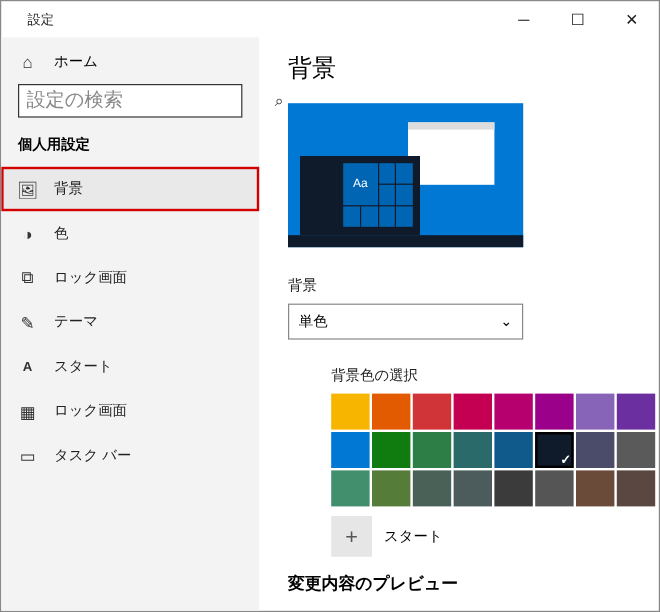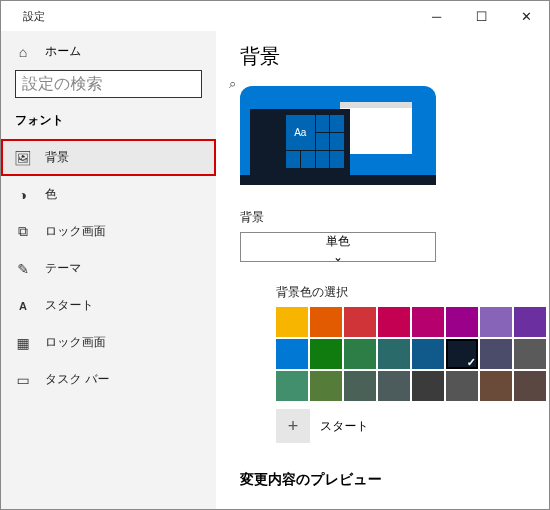--- a/index.html
+++ b/index.html
@@ -15,37 +15,37 @@
 .search-box { margin: 0 14px 14px 14px; height: 28px; border: 1px solid #333; background: #fff; display: flex; align-items: center; padding: 0 6px; }
 .search-box input { flex: 1; border: none; outline: none; font-size: 16px; color: #666; background: transparent; }
 .search-box input::placeholder { color: #888; }
 .search-icon { font-size: 13px; color: #444; }
 .section-label { font-weight: 600; font-size: 12px; padding: 0 14px 10px 14px; }
 .nav-item { display: flex; align-items: center; gap: 14px; padding: 10px 14px; font-size: 12px; color: #222; }
 .nav-item.highlight { outline: 2px solid #d40000; outline-offset: -2px; background: #e9e9e9; }
 .nav-icon { width: 16px; height: 16px; display: inline-flex; align-items: center; justify-content: center; font-size: 14px; color: #333; }
 .main { flex: 1; padding: 12px 24px 0 24px; overflow: hidden; }
 .main h1 { font-size: 20px; font-weight: 400; margin-bottom: 16px; }
-.preview-box { width: 196px; height: 99px; background: #0078d4; position: relative; margin-bottom: 24px; border-radius: 12px; }
+.preview-box { width: 196px; height: 120px; background: #0078d4; position: relative; margin-bottom: 24px; }
 .preview-taskbar { position: absolute; bottom: 0; left: 0; right: 0; height: 10px; background: #0f1a2a; }
 .preview-start { position: absolute; left: 10px; bottom: 10px; width: 100px; height: 66px; background: #0f1a2a; }
 .preview-tiles { position: absolute; left: 46px; bottom: 16px; width: 58px; height: 54px; display: grid; grid-template-columns: repeat(4, 1fr); grid-template-rows: repeat(3, 1fr); gap: 1px; }
 .preview-tiles div { background: #0066b4; }
 .preview-big { grid-column: 1 / 3; grid-row: 1 / 3; display: flex; align-items: center; justify-content: center; color: #fff; font-size: 10px; }
 .preview-window { position: absolute; right: 24px; top: 16px; width: 72px; height: 52px; background: #fff; border-top: 6px solid #ddd; }
 .field-label { font-size: 12px; color: #222; margin-bottom: 6px; }
-.dropdown { width: 196px; height: 30px; border: 1px solid #888; display: flex; align-items: center; justify-content: space-between; padding: 0 8px; font-size: 12px; margin-bottom: 22px; flex-direction: column; }
+.dropdown { width: 196px; height: 30px; border: 1px solid #888; display: flex; align-items: center; justify-content: space-between; padding: 0 8px; font-size: 12px; margin-bottom: 22px; }
 .swatch-section { margin-bottom: 12px; padding-left: 36px; }
 .swatch-grid { display: grid; grid-template-columns: repeat(8, 32px); grid-template-rows: repeat(3, 30px); gap: 2px; margin-bottom: 8px; }
 .swatch { width: 32px; height: 30px; position: relative; }
 .swatch.selected { outline: 2px solid #000; outline-offset: -2px; }
 .swatch.selected::after { content: "✓"; position: absolute; right: 2px; bottom: 0; color: #fff; font-size: 11px; font-weight: bold; }
 .custom-row { display: flex; align-items: center; gap: 10px; font-size: 12px; margin-top: 6px; }
 .plus-box { width: 34px; height: 34px; background: #e6e6e6; display: flex; align-items: center; justify-content: center; font-size: 18px; color: #555; }
-.bottom-heading { font-size: 14px; font-weight: 600; margin-top: 28px; }
+.bottom-heading { font-size: 14px; font-weight: 600; margin-top: 14px; }
 </style>
 </head>
 <body>
 
 <div class="window">
   <div class="titlebar">
     <div class="titlebar-left">設定</div>
     <div class="titlebar-right">
       <div class="titlebar-btn">─</div>
       <div class="titlebar-btn">☐</div>
@@ -55,21 +55,21 @@
   <div class="content">
     <div class="sidebar">
       <div class="home-row">
         <span class="nav-icon">⌂</span>
         <span>ホーム</span>
       </div>
       <div class="search-box">
         <input type="text" placeholder="設定の検索" style="">
         <span class="search-icon">⌕</span>
       </div>
-      <div class="section-label">フォント</div>
+      <div class="section-label">個人用設定</div>
 
       <div class="nav-item highlight">
         <span class="nav-icon">🖼</span>
         <span>背景</span>
       </div>
       <div class="nav-item">
         <span class="nav-icon">◑</span>
         <span>色</span>
       </div>
       <div class="nav-item">

